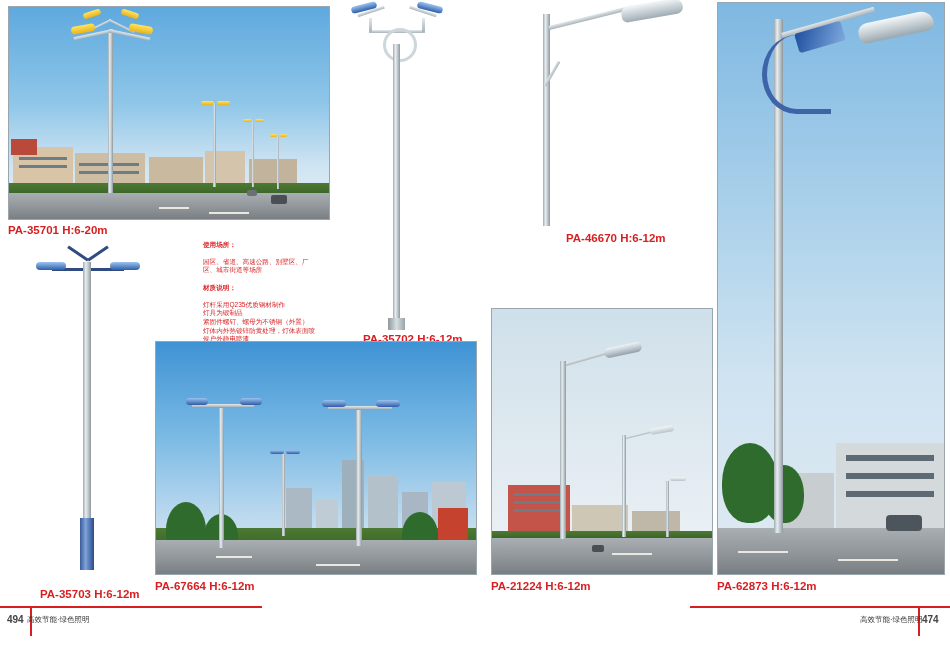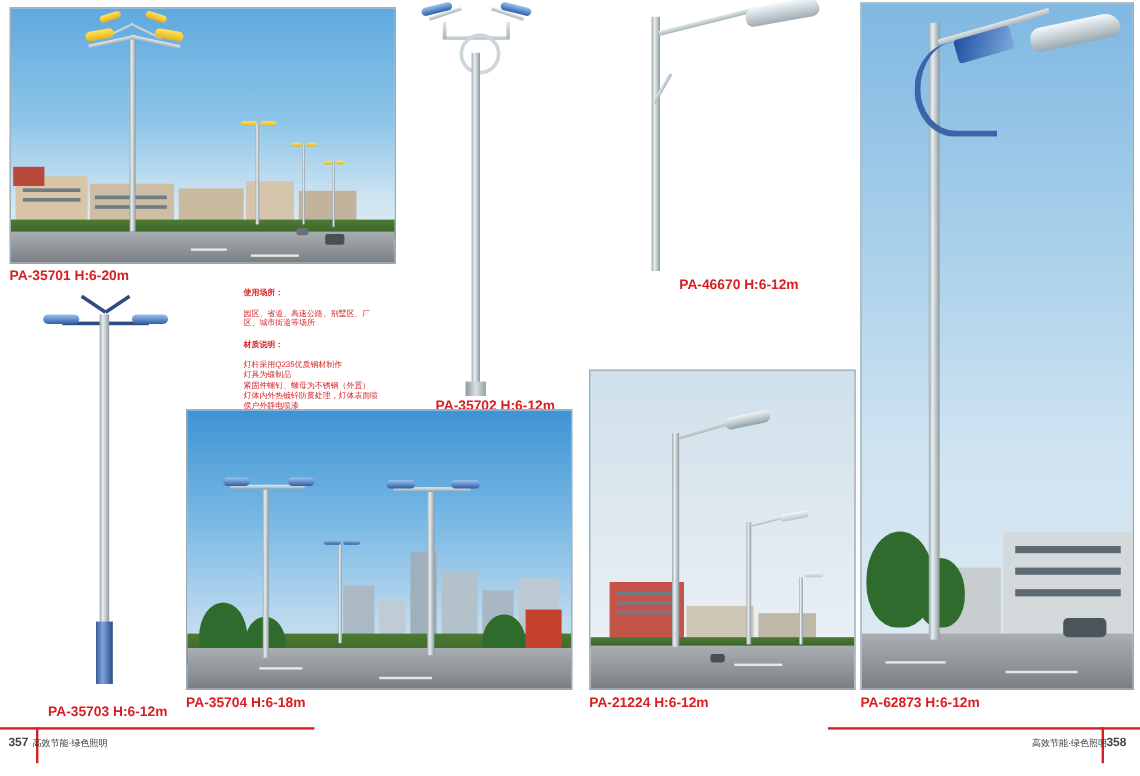--- a/index.html
+++ b/index.html
@@ -195,21 +195,21 @@
     <div class="pole" style="left:63px;top:66px;width:5px;height:140px;"></div>
     <div class="arm" style="left:36px;top:62px;width:32px;height:3px;"></div>
     <div class="arm" style="left:64px;top:62px;width:34px;height:3px;"></div>
     <div class="lamp blue" style="left:30px;top:56px;width:22px;height:7px;border-radius:4px;"></div>
     <div class="lamp blue" style="left:84px;top:56px;width:22px;height:7px;border-radius:4px;"></div>
 
     <div class="pole" style="left:126px;top:112px;width:3px;height:82px;"></div>
     <div class="lamp blue" style="left:114px;top:108px;width:14px;height:4px;"></div>
     <div class="lamp blue" style="left:130px;top:108px;width:14px;height:4px;"></div>
   </div>
-  <div class="caption" style="left:155px;top:580px;">PA-35704 H:6-18m</div>
+  <div class="caption" style="left:155px;top:580px;">PA-67664 H:6-12m</div>
 
   <div class="photo" style="left:495px;top:0px;width:205px;height:226px;border:none;background:#ffffff;">
     <div style="position:absolute;left:0;top:0;right:0;bottom:0;background:#ffffff;"></div>
     <div class="pole" style="left:48px;top:14px;width:7px;height:212px;"></div>
     <div class="arm" style="left:54px;top:26px;width:86px;height:4px;transform:rotate(-14deg);transform-origin:left center;"></div>
     <div class="arm" style="left:36px;top:60px;width:28px;height:3px;transform:rotate(-60deg);transform-origin:right center;"></div>
     <div class="lamp" style="left:126px;top:2px;width:62px;height:16px;border-radius:8px 10px 7px 6px;transform:rotate(-10deg);background:linear-gradient(to bottom,#f4f8fa,#9facb4);"></div>
   </div>
   <div class="caption" style="left:566px;top:232px;">PA-46670 H:6-12m</div>
 
@@ -261,19 +261,19 @@
     <div style="position:absolute;left:78px;top:24px;width:48px;height:20px;background:linear-gradient(120deg,#1e4fa0,#7fa9de);transform:rotate(-16deg);border-radius:3px;"></div>
     <div class="lamp" style="left:140px;top:14px;width:76px;height:20px;border-radius:10px 14px 8px 8px;transform:rotate(-12deg);background:linear-gradient(to bottom,#f4f8fa,#9aa8b0);"></div>
   </div>
   <div class="caption" style="left:717px;top:580px;">PA-62873 H:6-12m</div>
 
   <div class="redbar" style="left:0px;top:606px;width:262px;height:2px;"></div>
   <div class="redbar" style="left:690px;top:606px;width:260px;height:2px;"></div>
   <div class="redbar" style="left:30px;top:606px;width:2px;height:30px;"></div>
   <div class="redbar" style="left:918px;top:606px;width:2px;height:30px;"></div>
 
-  <div class="pagenum" style="left:7px;bottom:22px;">357</div>
+  <div class="pagenum" style="left:7px;bottom:22px;">494</div>
   <div class="footlabel" style="left:27px;bottom:22px;">高效节能·绿色照明</div>
 
-  <div class="pagenum" style="left:922px;bottom:22px;">358</div>
+  <div class="pagenum" style="left:922px;bottom:22px;">474</div>
   <div class="footlabel" style="left:860px;bottom:22px;">高效节能·绿色照明</div>
 
 </div>
 
 </body></html>

